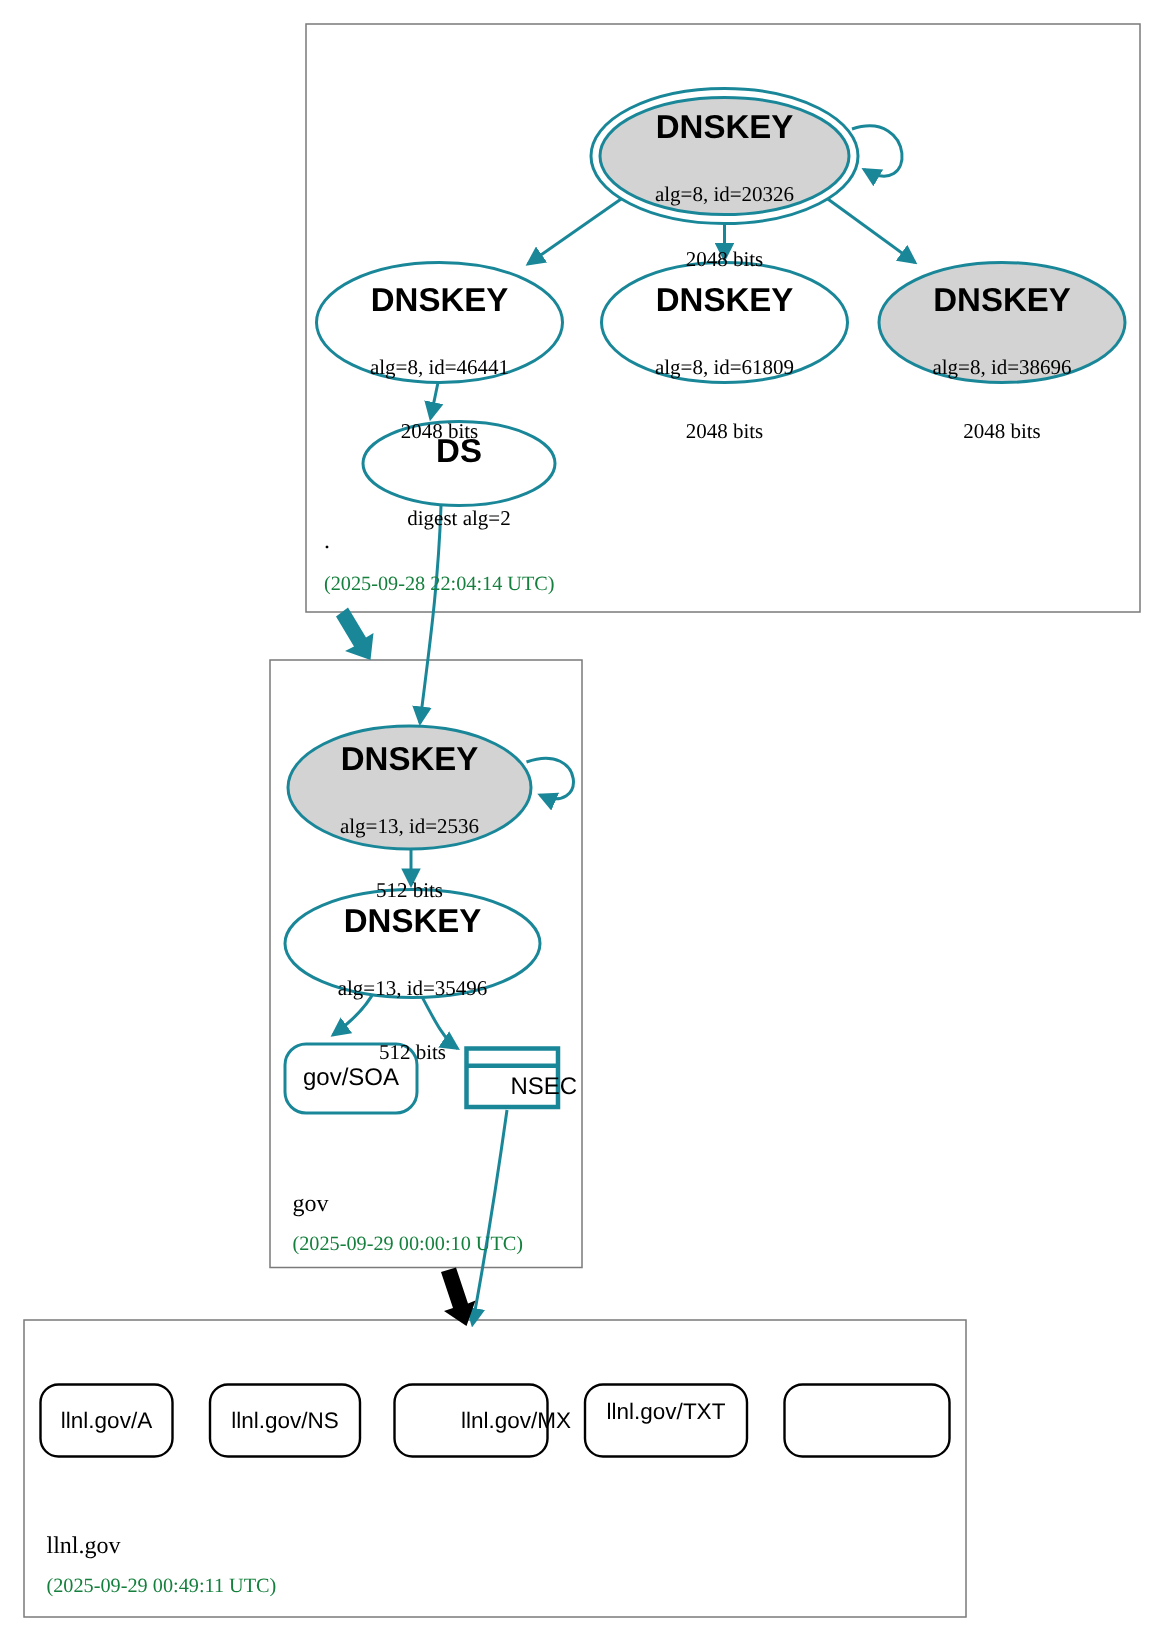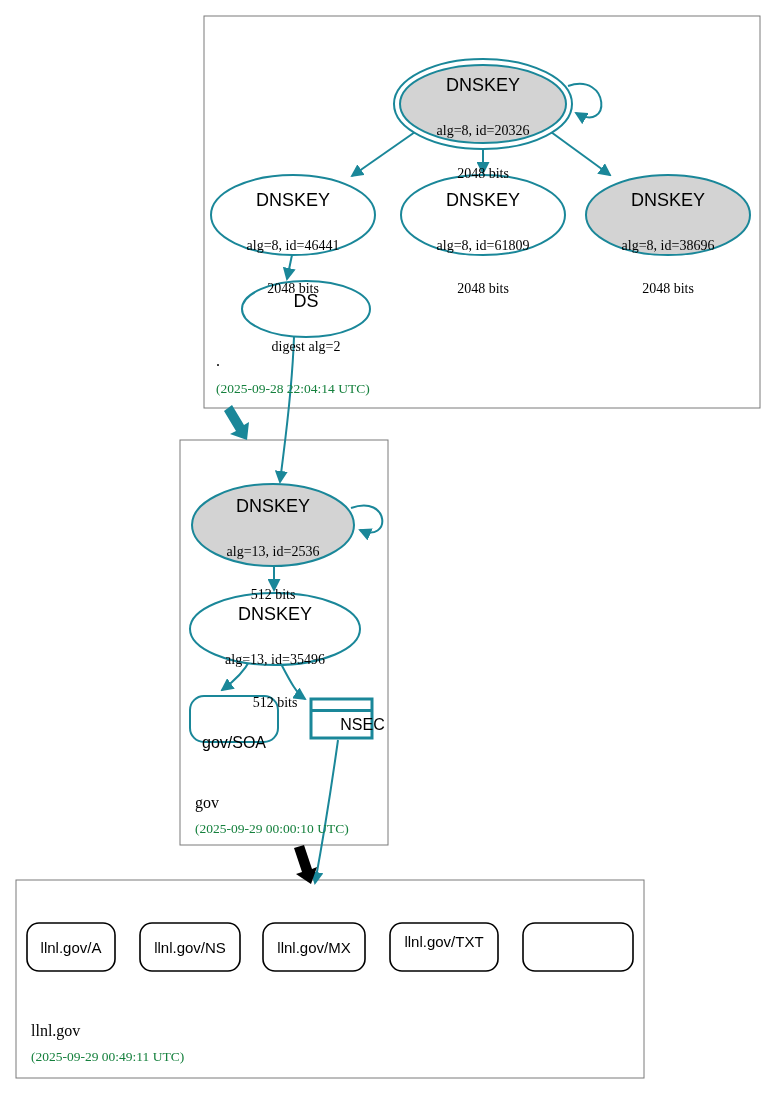--- a/index.html
+++ b/index.html
@@ -13,21 +13,21 @@
   .edge{fill:none;stroke:var(--teal);stroke-width:2;}
   .shape{stroke:var(--teal);stroke-width:2;}
   .thick{stroke-width:3;}
   .fill-white{fill:#ffffff;}
   .fill-grey{fill:var(--node-fill-grey);}
   .rrset{fill:#ffffff;stroke:var(--black);stroke-width:1.6;}
   .fat-teal{fill:var(--teal);stroke:none;}
   .fat-black{fill:var(--black);stroke:none;}
   #ah path{fill:var(--teal);}
   .node-label{position:absolute;text-align:center;color:#000;pointer-events:none;}
-  .node-title{font-family:"Liberation Sans",sans-serif;font-size:18px;line-height:20px;}
+  .node-title{font-family:"Liberation Sans",sans-serif;font-size:22px;line-height:20px;font-weight:bold;}
   .node-detail{font-family:"Liberation Serif",serif;font-size:14px;line-height:15px;margin-top:28px;}
   .rr-label{position:absolute;display:flex;align-items:center;justify-content:center;
             font-family:"Liberation Sans",sans-serif;font-size:15px;color:#000;pointer-events:none;}
   .rr-label.big{font-size:16px;}
   .zone-name{position:absolute;font-family:"Liberation Serif",serif;font-size:16px;color:#000;}
   .zone-ts{position:absolute;font-family:"Liberation Serif",serif;font-size:13.5px;color:#15803d;}
 </style>
 </head>
 <body>
 
@@ -109,25 +109,25 @@
   <div class="node-label" style="left:188px;top:496px;width:170px;">
     <div class="node-title">DNSKEY</div>
     <div class="node-detail">alg=13, id=2536</div>
     <div class="node-detail">512 bits</div>
   </div>
   <div class="node-label" style="left:190px;top:604px;width:170px;">
     <div class="node-title">DNSKEY</div>
     <div class="node-detail">alg=13, id=35496</div>
     <div class="node-detail">512 bits</div>
   </div>
-  <div class="rr-label big" style="left:190px;top:720px;width:88px;height:46px;">gov/SOA</div>
+  <div class="rr-label big" style="left:190px;top:696px;width:88px;height:46px;">gov/SOA</div>
   <div class="rr-label big" style="left:311px;top:711px;width:61px;height:27px;margin-left:21px;">NSEC</div>
   <div class="zone-name" style="left:195px;top:794px;">gov</div>
   <div class="zone-ts" style="left:195px;top:821px;">(2025-09-29 00:00:10 UTC)</div>
 
   <div class="rr-label" style="left:27px;top:923px;width:88px;height:48px;">llnl.gov/A</div>
   <div class="rr-label" style="left:140px;top:923px;width:100px;height:48px;">llnl.gov/NS</div>
-  <div class="rr-label" style="left:263px;top:923px;width:102px;height:48px;">llnl.gov/MX</div>
+  <div class="rr-label" style="left:263px;top:923px;width:102px;height:48px;padding-left:30px;">llnl.gov/MX</div>
   <div class="rr-label" style="left:390px;top:923px;width:108px;height:36px;">llnl.gov/TXT</div>
   <div class="zone-name" style="left:31px;top:1022px;">llnl.gov</div>
   <div class="zone-ts" style="left:31px;top:1049px;text-align:right;">(2025-09-29 00:49:11 UTC)</div>
 
 </div>
 
 </body></html>

